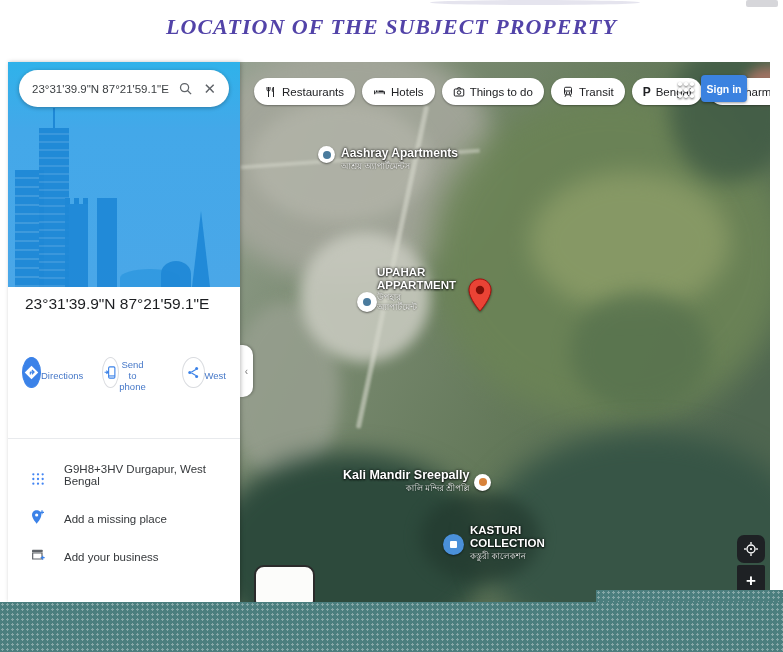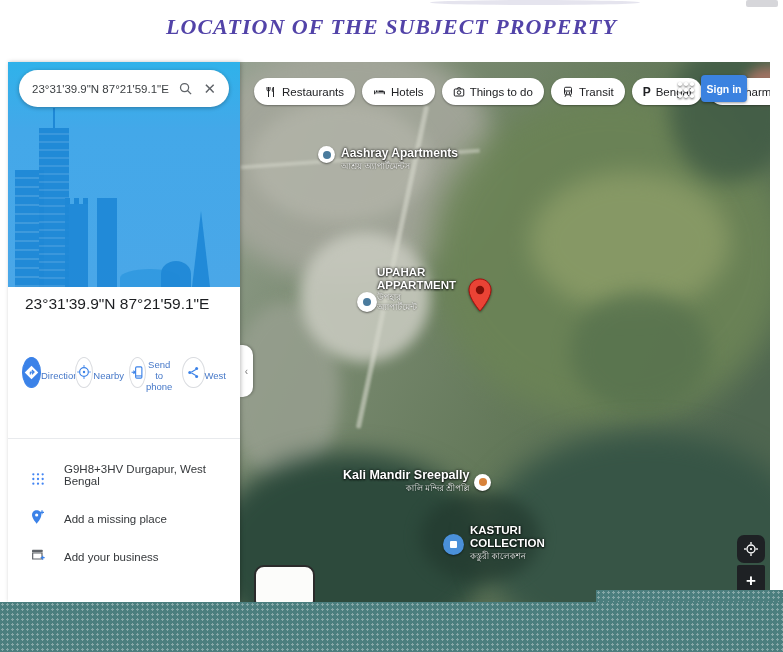--- a/index.html
+++ b/index.html
@@ -181,33 +181,20 @@
         <div class="acirc primary">
           <svg width="17" height="17" viewBox="0 0 24 24">
             <path d="M12 2.5L21.5 12 12 21.5 2.5 12z" fill="#fff"></path>
             <path d="M9.5 14.8v-3.3a1 1 0 011-1h3l-1.5-1.5 1.2-1.2 3.6 3.6-3.6 3.6-1.2-1.2 1.5-1.5h-2.3v2.5z" fill="#3b82e8"></path>
           </svg>
         </div>
         <div class="albl">Directions</div>
       </div>
       <div class="action">
         <div class="acirc">
-          <svg width="16" height="16" viewBox="0 0 24 24" fill="none" stroke="currentColor" stroke-width="1.8">
-            <circle cx="12" cy="12" r="6.5"></circle>
-            <circle cx="12" cy="12" r="1.8" fill="currentColor" stroke="none"></circle>
-            <line x1="12" y1="2" x2="12" y2="4.2"></line>
-              <line x1="12" y1="19.8" x2="12" y2="22"></line>
-            <line x1="2" y1="12" x2="4.2" y2="12"></line>
-              <line x1="19.8" y1="12" x2="22" y2="12"></line>
-          </svg>
-        </div>
-        <div class="albl">Nearby</div>
-      </div>
-      <div class="action">
-        <div class="acirc">
           <svg width="15" height="15" viewBox="0 0 24 24" fill="none" stroke="currentColor" stroke-width="1.8">
             <rect x="9" y="3" width="10" height="18" rx="1.8"></rect>
             <line x1="9" y1="17.5" x2="19" y2="17.5"></line>
             <path d="M2.5 11.5h5M5.5 9l2.5 2.5L5.5 14"></path>
           </svg>
         </div>
         <div class="albl">Send to phone</div>
       </div>
       <div class="action">
         <div class="acirc">

